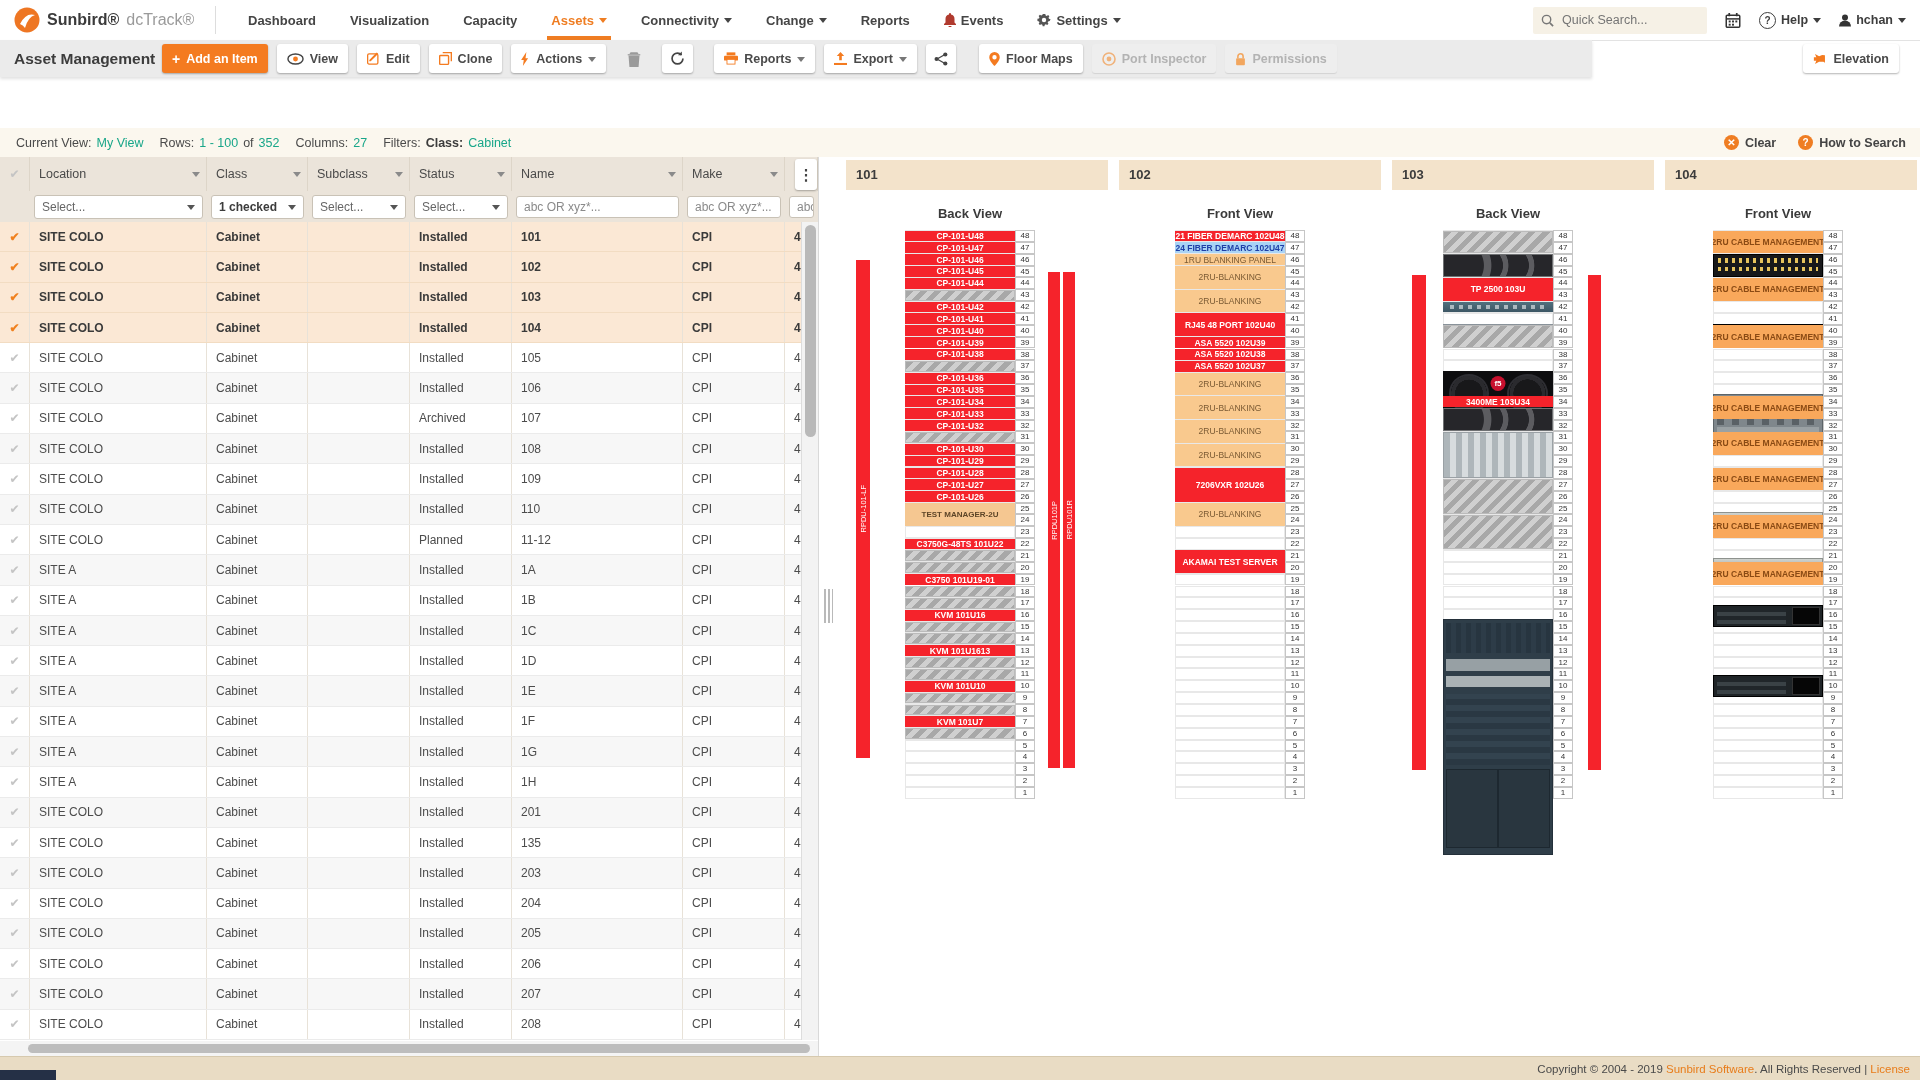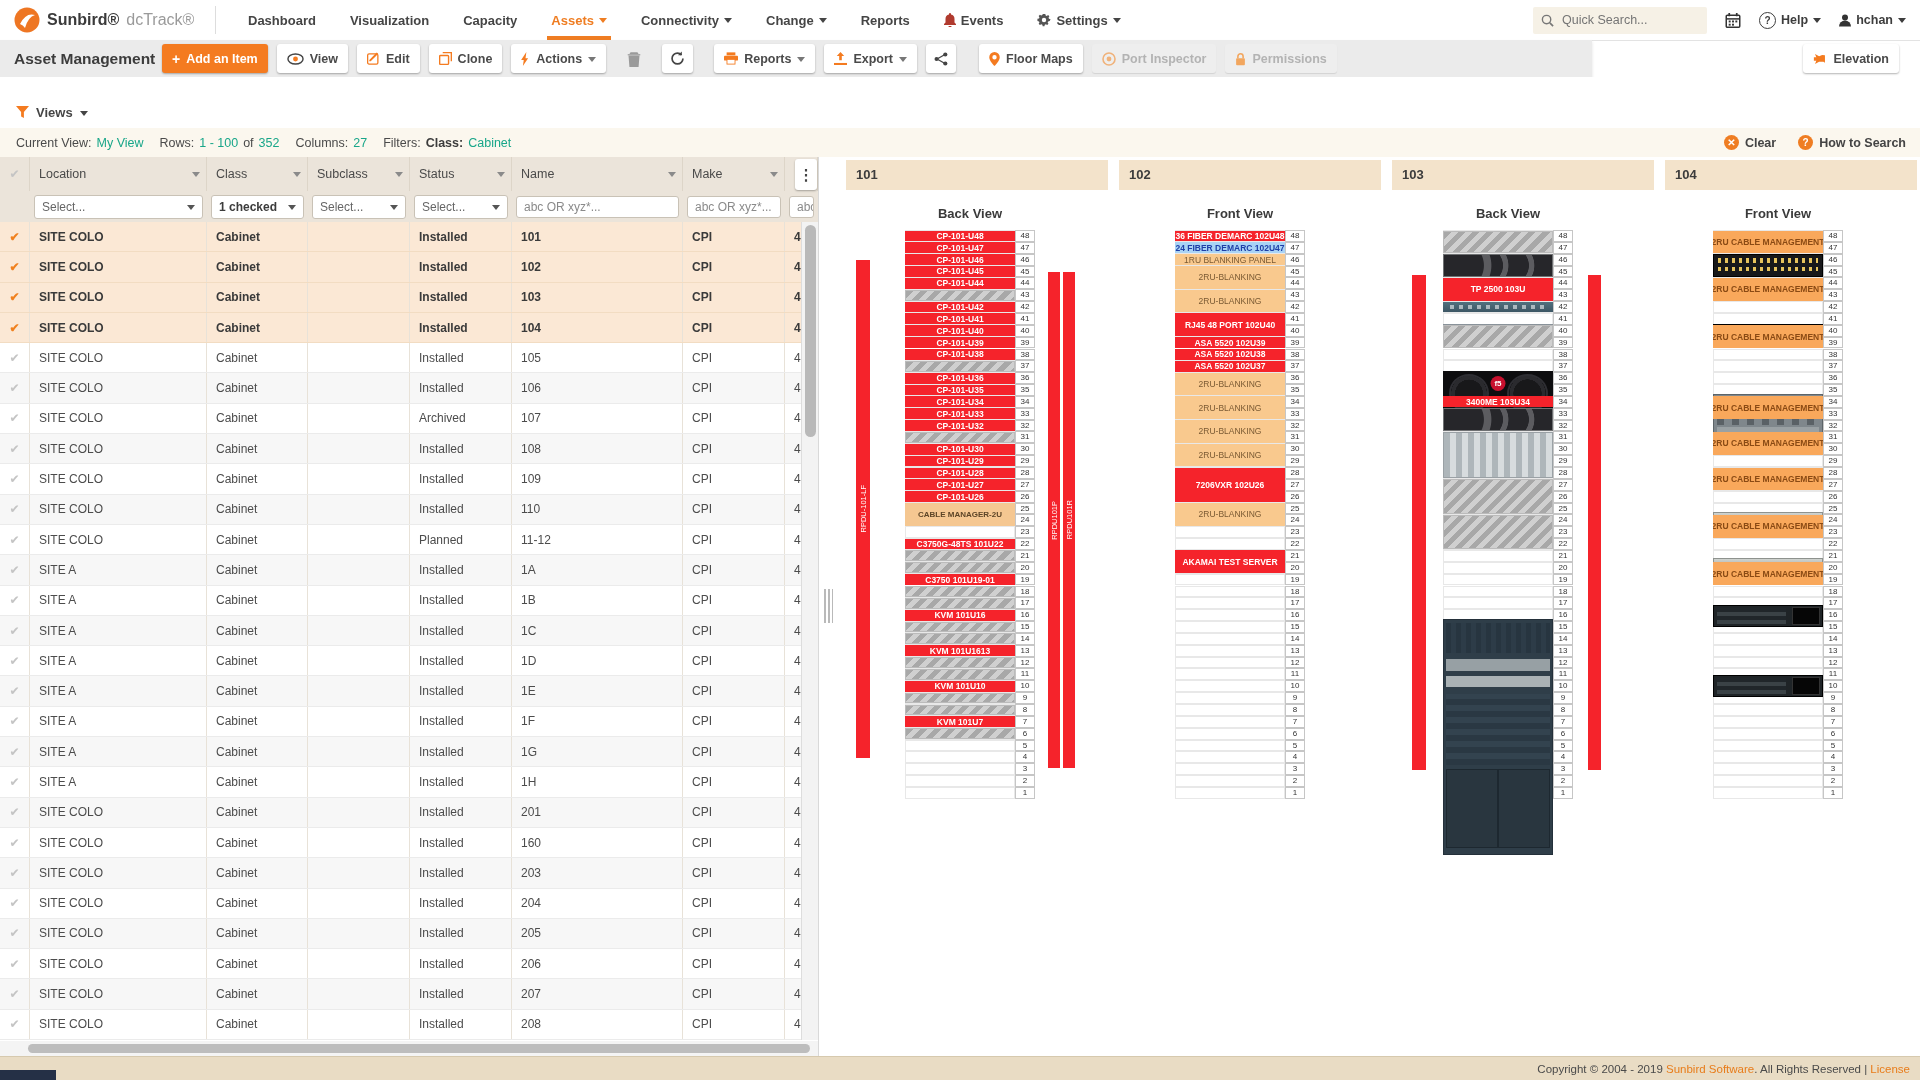--- a/index.html
+++ b/index.html
@@ -299,29 +299,20 @@
       </div>
   </div>
   <div class="tbtn" id="elev-btn">
     <svg width="14" height="14" viewBox="0 0 16 16">
         <path fill="#f47b20" d="M9 1l6 6-2 .5L9.5 11 8 16 5.5 10.5 0 8l5-1.5L6.5 3z" transform="rotate(45 8 8)"></path>
         <rect x="1" y="6" width="9" height="4" fill="#f47b20"></rect>
       </svg>
     <span>Elevation</span>
     </div>
 
-  <div id="viewsbar">
-    <div class="inner">
-      <svg width="13" height="13" viewBox="0 0 14 14">
-          <path fill="#f47b20" d="M0 0h14L8.5 6.5V13l-3-1.8V6.5z"></path>
-        </svg>
-      <span>Views</span>
-        <i class="caret"></i>
-    </div>
-  </div>
 
   <div id="statusbar">
     <div class="seg">
         <span>Current View:</span>
         <span class="green">My View</span>
       </div>
     <div class="seg">
         <span>Rows:</span>
         <span class="green">1 - 100</span>
         <span>of</span>
@@ -659,21 +650,21 @@
         <div class="td" style="width: 33px;">48R</div>
       </div>
       <div class="trow">
         <div class="td" style="width: 30px; padding: 0px;">
           <span class="chk">✔</span>
         </div>
         <div class="td" style="width: 177px;">SITE COLO</div>
         <div class="td" style="width: 101px;">Cabinet</div>
         <div class="td" style="width: 102px;"></div>
         <div class="td" style="width: 102px;">Installed</div>
-        <div class="td" style="width: 171px;">160</div>
+        <div class="td" style="width: 171px;">135</div>
         <div class="td" style="width: 102px;">CPI</div>
         <div class="td" style="width: 33px;">48R</div>
       </div>
       <div class="trow alt">
         <div class="td" style="width: 30px; padding: 0px;">
           <span class="chk">✔</span>
         </div>
         <div class="td" style="width: 177px;">SITE COLO</div>
         <div class="td" style="width: 101px;">Cabinet</div>
         <div class="td" style="width: 102px;"></div>
@@ -912,21 +903,21 @@
         <div class="u-block u-red" style="top: 237.5px; height: 10.85px;">
           <span>CP-101-U28</span>
         </div>
         <div class="u-block u-red" style="top: 249.35px; height: 10.85px;">
           <span>CP-101-U27</span>
         </div>
         <div class="u-block u-red" style="top: 261.2px; height: 10.85px;">
           <span>CP-101-U26</span>
         </div>
         <div class="u-block u-mgr" style="top: 273.05px; height: 22.7px;">
-          <span>CABLE MANAGER-2U</span>
+          <span>TEST MANAGER-2U</span>
         </div>
         <div class="u-block u-red" style="top: 308.6px; height: 10.85px;">
           <span>C3750G-48TS 101U22</span>
         </div>
         <div class="u-block u-hatch" style="top: 320.45px; height: 10.85px;"></div>
         <div class="u-block u-hatch" style="top: 332.3px; height: 10.85px;"></div>
         <div class="u-block u-red" style="top: 344.15px; height: 10.85px;">
           <span>C3750 101U19-01</span>
         </div>
         <div class="u-block u-hatch" style="top: 356px; height: 10.85px;"></div>
@@ -1053,21 +1044,21 @@
         <div class="u-num" style="top: 509.55px; height: 11.85px; line-height: 10.85px;">5</div>
         <div class="u-cell" style="top: 521.4px; height: 11.85px;"></div>
         <div class="u-num" style="top: 521.4px; height: 11.85px; line-height: 10.85px;">4</div>
         <div class="u-cell" style="top: 533.25px; height: 11.85px;"></div>
         <div class="u-num" style="top: 533.25px; height: 11.85px; line-height: 10.85px;">3</div>
         <div class="u-cell" style="top: 545.1px; height: 11.85px;"></div>
         <div class="u-num" style="top: 545.1px; height: 11.85px; line-height: 10.85px;">2</div>
         <div class="u-cell" style="top: 556.95px; height: 11.85px;"></div>
         <div class="u-num" style="top: 556.95px; height: 11.85px; line-height: 10.85px;">1</div>
         <div class="u-block u-red" style="top: 0.5px; height: 10.85px;">
-          <span>36 FIBER DEMARC 102U48</span>
+          <span>21 FIBER DEMARC 102U48</span>
         </div>
         <div class="u-block u-blue" style="top: 12.35px; height: 10.85px;">
           <span>24 FIBER DEMARC 102U47</span>
         </div>
         <div class="u-block u-blank" style="top: 24.2px; height: 10.85px;">
           <span>1RU BLANKING PANEL</span>
         </div>
         <div class="u-block u-blank" style="top: 36.05px; height: 22.7px;">
           <span>2RU-BLANKING</span>
         </div>

